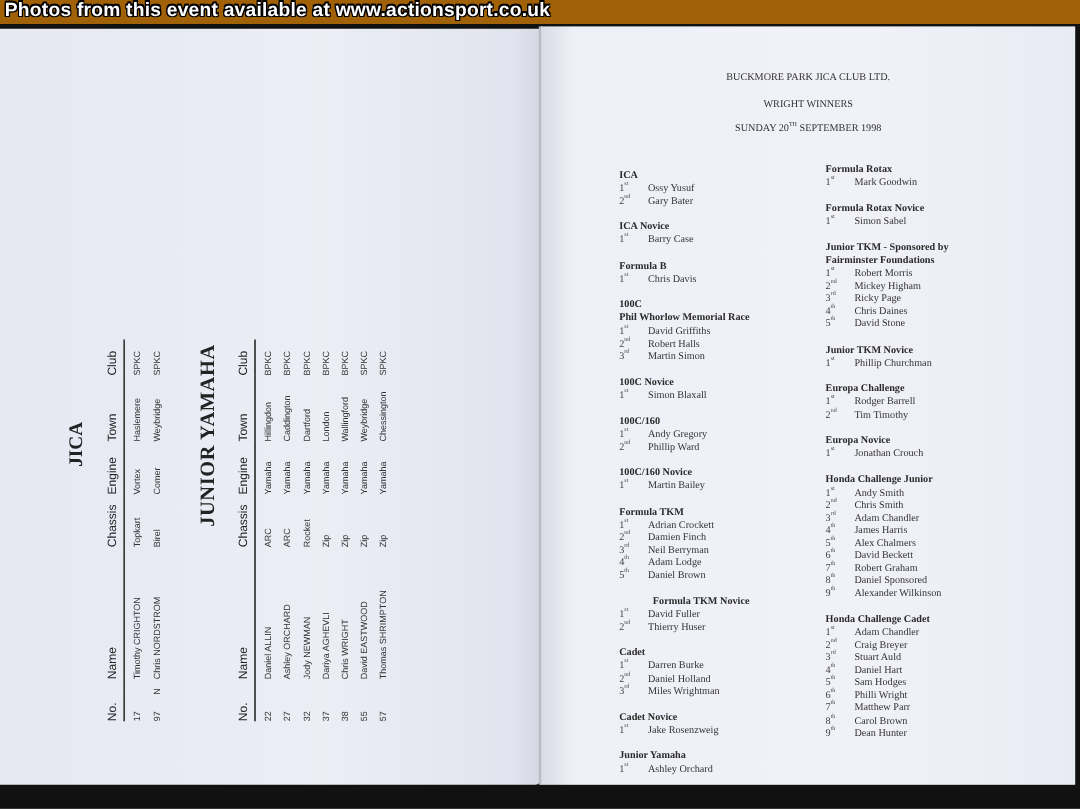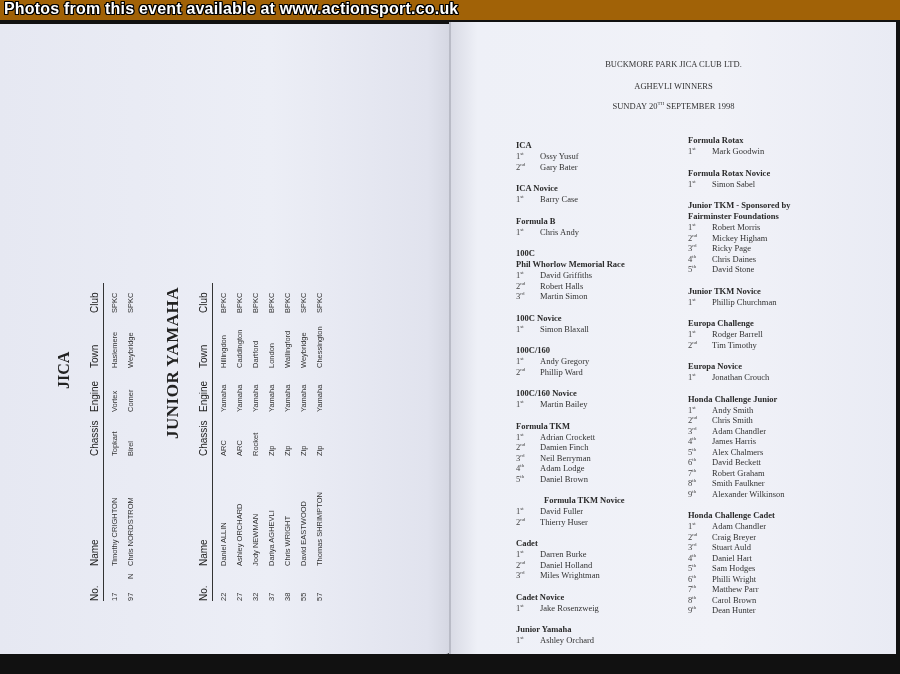--- a/index.html
+++ b/index.html
@@ -157,21 +157,21 @@
         </tbody>
     </table>
   </div>
 </div>
 
 <div class="spine"></div>
 
 <div class="page-right">
 
   <div class="hdr" style="top:37px;">BUCKMORE PARK JICA CLUB LTD.</div>
-  <div class="hdr" style="top:59px;">AGHEVLI WINNERS</div>
+  <div class="hdr" style="top:59px;">WRIGHT WINNERS</div>
   <div class="hdr" style="top:79px;"><span>SUNDAY 20</span><sup style="font-size:5px;">TH</sup><span> SEPTEMBER 1998</span></div>
 
   <div class="col" id="col1" style="left:65px;top:118px;width:165px;">
       <div class="cat">
         <div class="cat-title" style="white-space: pre-line;">ICA</div>
         <div class="row">
           <span class="pos"><span>1</span><sup>st</sup></span>
           <span class="nm">Ossy Yusuf</span>
         </div>
         <div class="row">
@@ -183,21 +183,21 @@
         <div class="cat-title" style="white-space: pre-line;">ICA Novice</div>
         <div class="row">
           <span class="pos"><span>1</span><sup>st</sup></span>
           <span class="nm">Barry Case</span>
         </div>
       </div>
       <div class="cat">
         <div class="cat-title" style="white-space: pre-line;">Formula B</div>
         <div class="row">
           <span class="pos"><span>1</span><sup>st</sup></span>
-          <span class="nm">Chris Andy</span>
+          <span class="nm">Chris Davis</span>
         </div>
       </div>
       <div class="cat">
         <div class="cat-title" style="white-space: pre-line;">100C
 Phil Whorlow Memorial Race</div>
         <div class="row">
           <span class="pos"><span>1</span><sup>st</sup></span>
           <span class="nm">David Griffiths</span>
         </div>
         <div class="row">
@@ -387,21 +387,21 @@
         <div class="row">
           <span class="pos"><span>6</span><sup>th</sup></span>
           <span class="nm">David Beckett</span>
         </div>
         <div class="row">
           <span class="pos"><span>7</span><sup>th</sup></span>
           <span class="nm">Robert Graham</span>
         </div>
         <div class="row">
           <span class="pos"><span>8</span><sup>th</sup></span>
-          <span class="nm">Smith Faulkner</span>
+          <span class="nm">Daniel Sponsored</span>
         </div>
         <div class="row">
           <span class="pos"><span>9</span><sup>th</sup></span>
           <span class="nm">Alexander Wilkinson</span>
         </div>
       </div>
       <div class="cat">
         <div class="cat-title" style="white-space: pre-line;">Honda Challenge Cadet</div>
         <div class="row">
           <span class="pos"><span>1</span><sup>st</sup></span>

